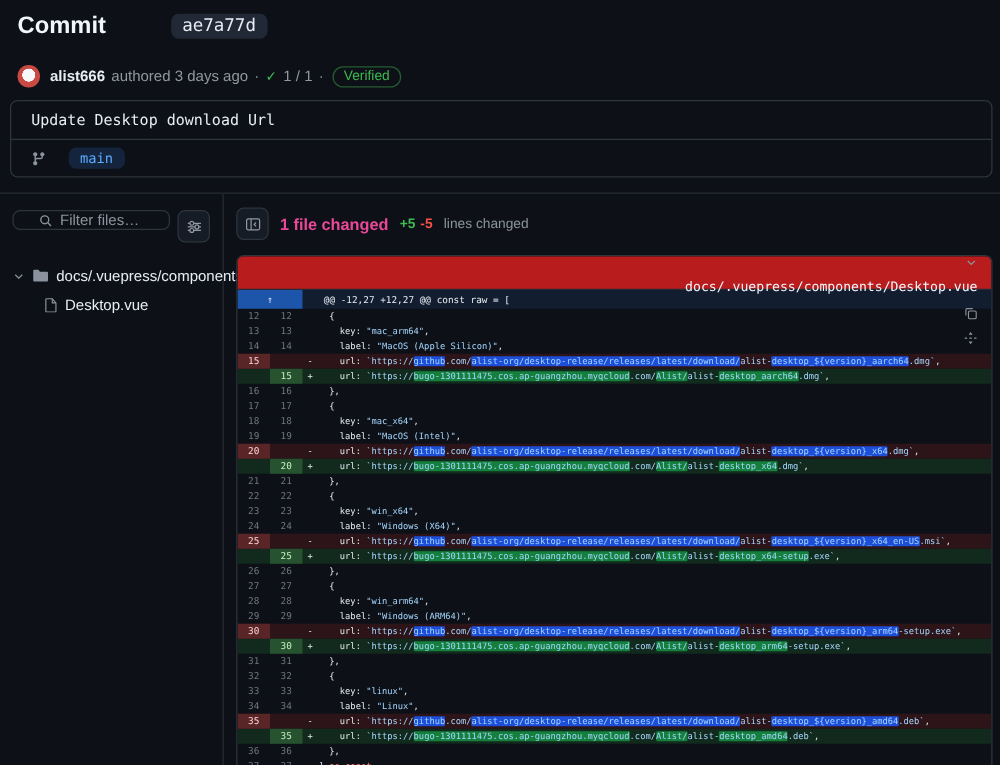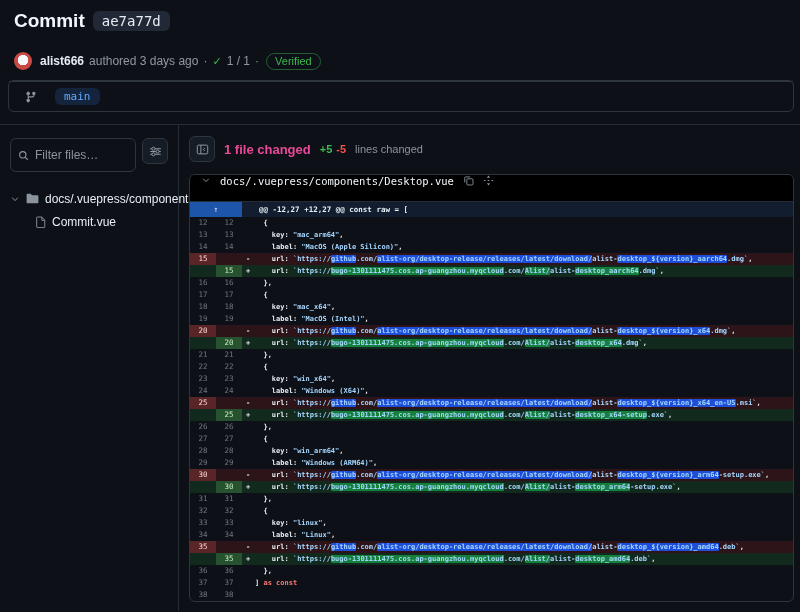--- a/index.html
+++ b/index.html
@@ -10,21 +10,21 @@
     font-size:12px;
   }
   .mono { font-family:"DejaVu Sans Mono", monospace; }
 
   
   .commit-header { padding:10px 16px 0 14px; }
   .title-row { display:flex; align-items:center; gap:8px; }
   .title-row h1 { font-size:19px; font-weight:600; color:#f0f6fc; }
   .sha-chip {
     font-family:"DejaVu Sans Mono", monospace; font-size:14px;
-    background:#222936; color:#e6edf3; padding:2px 9px; border-radius:6px;
+    background:#222936; color:#e6edf3; padding:2px 9px; border-radius:6px;margin-left:44px;
   }
   .meta-row { display:flex; align-items:center; gap:5px; margin-top:20px; color:#9198a1; font-size:12px; }
   .avatar {
     width:18px; height:18px; border-radius:50%;
     background:radial-gradient(circle at 50% 45%, #f6f8fa 0 38%, #c94a43 40% 100%);
     margin-right:3px; flex:none;
   }
   .author-name { color:#e6edf3; font-weight:700; }
   .check-mark { color:#3fb950; font-size:11px; }
   .verified-badge {
@@ -38,22 +38,22 @@
     font-family:"DejaVu Sans Mono", monospace; font-size:11px;
     color:#5caaff; background:rgba(56,139,253,.16); padding:2px 9px; border-radius:6px;
   }
   .page-divider { border-top:1px solid #262c36; margin-top:2px; }
 
   
   .content { display:flex; height:486px; }
   .sidebar { width:179px; flex:none; border-right:1px solid #262c36; padding:13px 10px 0 10px; }
   .filter-row { display:flex; gap:6px; }
   .filter-box {
-    flex:1; height:34px; border:1px solid #2f353d; border-radius:6px;
-    display:flex; align-items:center; gap:6px; padding:0 7px; color:#8b949e;
+    flex:1; height:16px; border:1px solid #2f353d; border-radius:6px;
+    display:flex; align-items:center; gap:6px; padding:0 20px; color:#8b949e;
   }
   .filter-box input {
     background:transparent; border:none; outline:none; color:#e6edf3;
     font-size:12px; width:100%; font-family:"Liberation Sans", sans-serif;
   }
   .filter-box input::placeholder { color:#8b949e; }
   .icon-btn {
     width:26px; height:26px; flex:none; border:1px solid #2f353d; border-radius:6px;
     background:#161c26; color:#9198a1; display:flex; align-items:center; justify-content:center;
   }
@@ -65,30 +65,30 @@
   
   .main { flex:1; padding:11px 6px 0 10px; min-width:0; }
   .summary-row { display:flex; align-items:center; gap:9px; }
   .files-changed { font-size:13px; font-weight:700; color:#ec4899; }
   .adds { color:#3fb950; font-size:11px; font-weight:600; }
   .dels { color:#f85149; font-size:11px; font-weight:600; margin-left:-5px; }
   .lines-changed { color:#8b949e; font-size:11px; }
 
   .file-box { margin-top:12px; border:1px solid #2f353d; border-radius:6px; overflow:hidden; background:#0d1117; }
   .file-header {
-    height:27px; background:#000000; border-bottom:1px solid #262c36;
-    display:flex; align-items:flex-start; gap:9px; padding:0 11px;
+    height:27px; background:#b91c1c; border-bottom:1px solid #262c36;
+    display:flex; align-items:flex-end; gap:9px; padding:0 11px;flex-direction:column;
   }
   .file-path { font-family:"DejaVu Sans Mono", monospace; font-size:10.5px; color:#f0f6fc; }
   .hdr-icon { color:#8b949e; display:flex; align-items:center; cursor:pointer; }
 
   
   .drow { display:flex; height:12px; line-height:12px; font-family:"DejaVu Sans Mono", monospace; font-size:7px; }
   .ln { width:26px; flex:none; text-align:center; color:#6e7681; font-size:7.5px; cursor:pointer; }
-  .dcode { flex:1; white-space:pre; overflow:hidden; color:#e6edf3; min-width:0;font-weight:bold; }
+  .dcode { flex:1; white-space:pre; overflow:hidden; color:#e6edf3; min-width:0; }
   .sign { display:inline-block; width:13px; padding-left:4px; }
   .seg-s { color:#a5d6ff; }
   .seg-k { color:#ff7b72; }
   .seg-p { color:#e6edf3; }
   .row-d { background:#2d1418; }
   .row-d .ln1 { background:#5a2526; color:#ffd7d3; }
   .row-d .hl { background:#1d4ed8; border-radius:1px; }
   .row-a { background:#122a1d; }
   .row-a .ln2 { background:#26522f; color:#c6f0c2; }
   .row-a .hl { background:#15803d; border-radius:1px; }
@@ -113,20 +113,21 @@
     <span>authored 3 days ago</span>
     <span>·</span>
     <span class="check-mark">✓</span>
     <span>1 / 1</span>
     <span>·</span>
     <span class="verified-badge">Verified</span>
   </div>
 </div>
 
 <div class="msg-box">
+  <div class="msg-text mono">Update Desktop download Url</div>
   <div class="branch-row">
     <span class="hdr-icon">
       <svg width="12" height="12" viewBox="0 0 16 16" fill="currentColor">
           <path d="M9.5 3.25a2.25 2.25 0 1 1 3 2.122V6A2.5 2.5 0 0 1 10 8.5H6a1 1 0 0 0-1 1v1.128a2.251 2.251 0 1 1-1.5 0V5.372a2.25 2.25 0 1 1 1.5 0v1.836A2.49 2.49 0 0 1 6 7h4a1 1 0 0 0 1-1v-.628A2.25 2.25 0 0 1 9.5 3.25z"></path>
         </svg>
     </span>
     <span class="branch-chip">main</span>
   </div>
 </div>
 <div class="page-divider"></div>
@@ -168,21 +169,21 @@
           <span>docs/.vuepress/components</span>
         </div>
         <div class="tree-row">
           <span class="tree-indent"></span>
           <span class="glyph">
             <svg width="10" height="12" viewBox="0 0 12 14">
               <path d="M1.5 1h5.5L10.5 5v8a.7.7 0 0 1-.7.7H1.5a.7.7 0 0 1-.7-.7V1.7A.7.7 0 0 1 1.5 1z" fill="none" stroke="currentColor" stroke-width="1.1"></path>
               <path d="M7 1v4h3.5" fill="none" stroke="currentColor" stroke-width="1.1"></path>
             </svg>
           </span>
-          <span>Commit.vue</span>
+          <span>Desktop.vue</span>
         </div>
       </div>
   </div>
 
   <div class="main">
     <div class="summary-row">
       <div class="icon-btn">
         <svg width="13" height="13" viewBox="0 0 16 16">
             <rect x="1.6" y="2.6" width="12.8" height="10.8" rx="1.5" fill="none" stroke="currentColor" stroke-width="1.2"></rect>
             <path d="M6 2.6v10.8" stroke="currentColor" stroke-width="1.2"></path>

